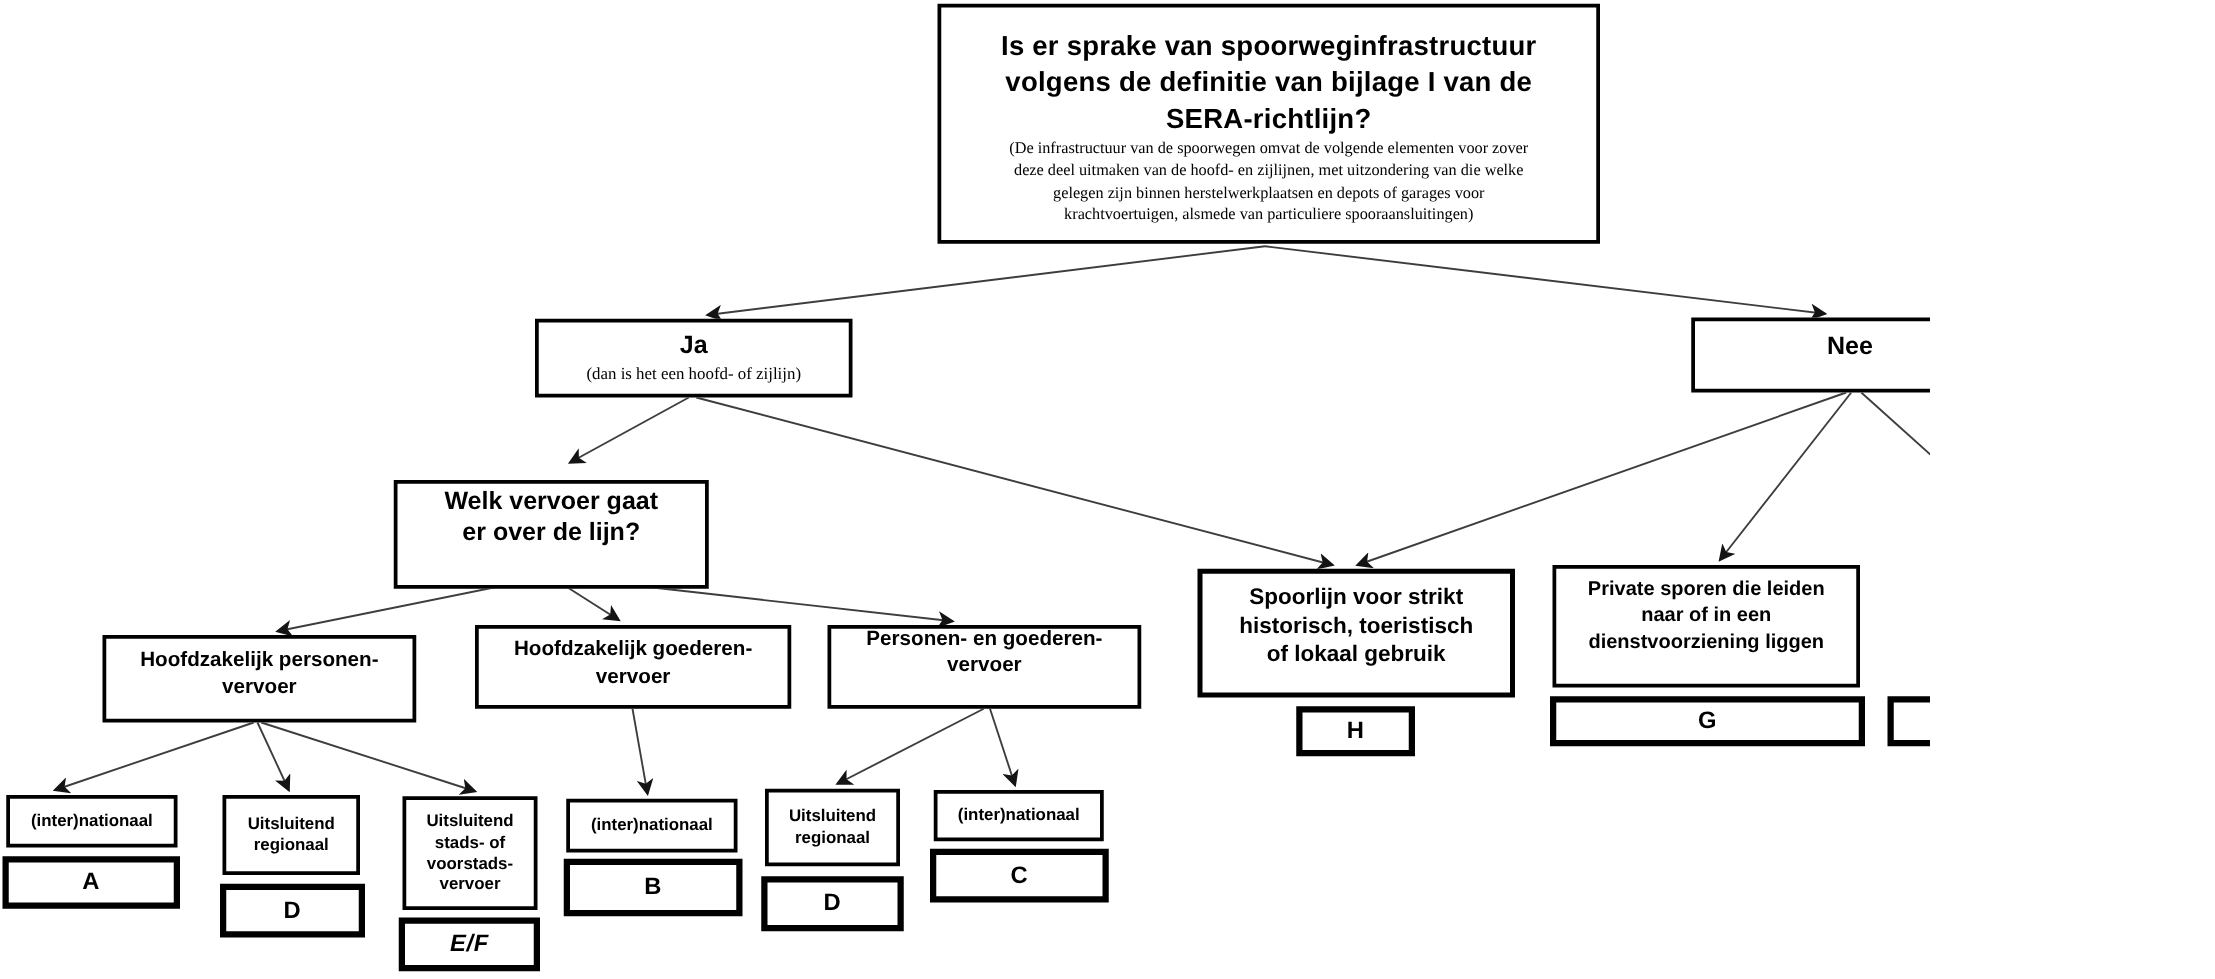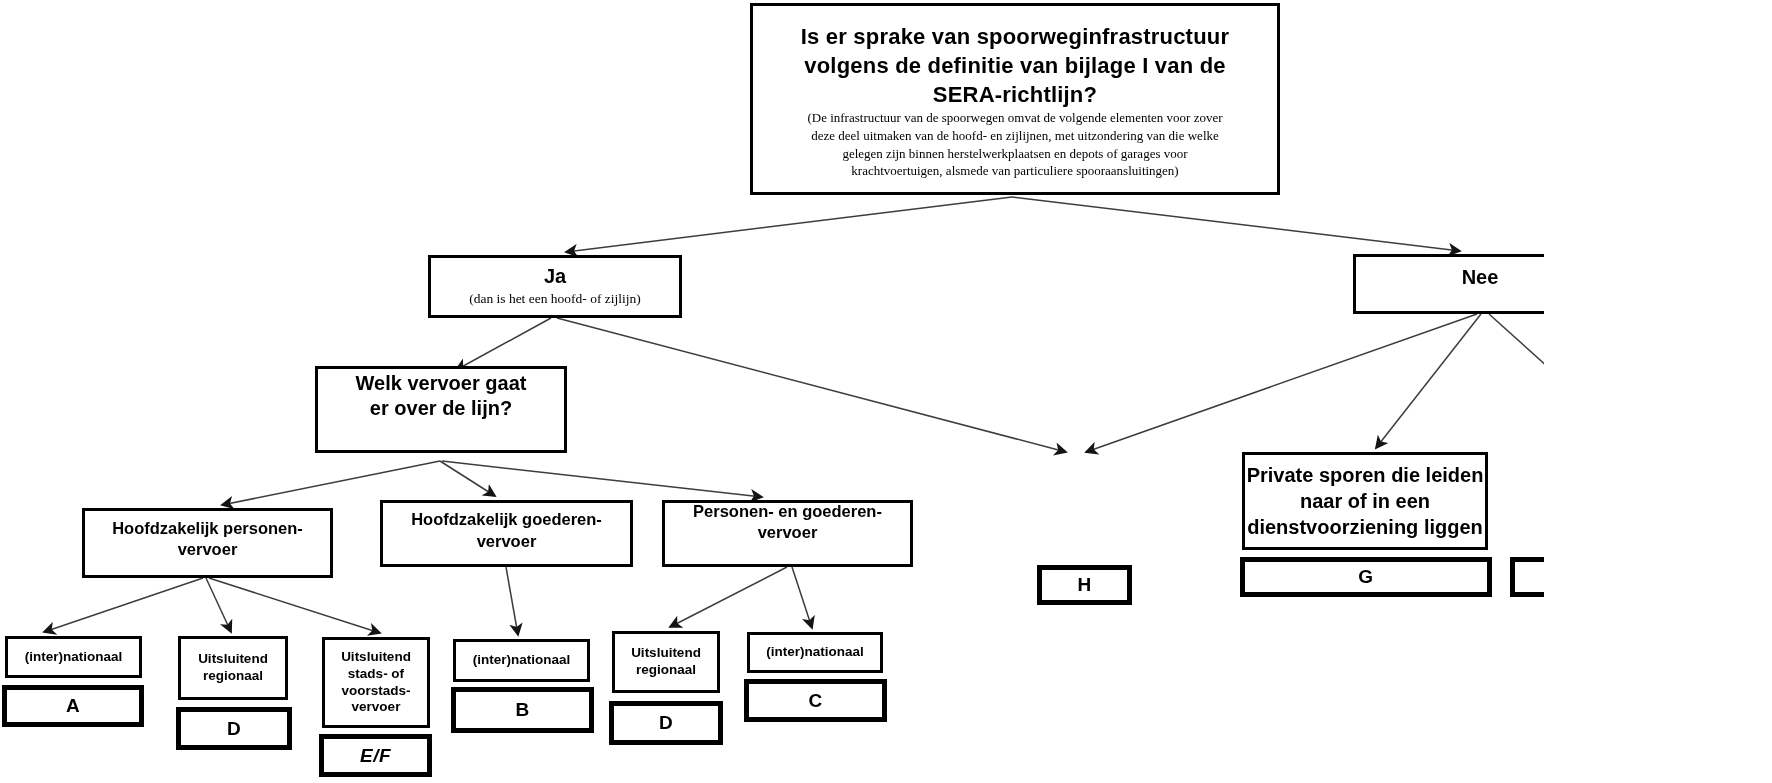--- a/index.html
+++ b/index.html
@@ -76,44 +76,49 @@
   </div>
 
   <div class="node" style="left:428px;top:255px;width:254px;height:63px;">
     <div class="t md">Ja</div>
     <div class="note inline">(dan is het een hoofd- of zijlijn)</div>
   </div>
   <div class="node" style="left:1353px;top:254px;width:254px;height:60px;padding-bottom:14px;text-align:right;">
     <div class="t md">Nee</div>
   </div>
 
-  <div class="node" style="left:315px;top:366px;width:252px;height:87px;padding-bottom:28px;text-align:center;">
+  <div class="node" style="left:315px;top:384px;width:252px;height:87px;padding-bottom:28px;text-align:center;">
     <div class="t md">Welk vervoer gaat
 er over de lijn?</div>
   </div>
 
   <div class="node" style="left:82px;top:508px;width:251px;height:70px;padding-bottom:8px;">
     <div class="t sm">Hoofdzakelijk personen-
 vervoer</div>
   </div>
   <div class="node" style="left:380px;top:500px;width:253px;height:67px;padding-bottom:6px;">
     <div class="t sm">Hoofdzakelijk goederen-
 vervoer</div>
   </div>
   <div class="node" style="left:662px;top:500px;width:251px;height:67px;padding-bottom:23px;">
     <div class="t sm">Personen- en goederen-
 vervoer</div>
   </div>
 
+  <div class="node b4 top-align" style="left:958px;top:455px;width:254px;height:103px;padding-top:7px;">
+    <div class="t" style="font-size:18px;line-height:1.28;">Spoorlijn voor strikt
+historisch, toeristisch
+of lokaal gebruik</div>
+  </div>
   <div class="node result" style="left:1037px;top:565px;width:95px;height:40px;">
     <div class="t letter">H</div>
   </div>
 
   <div class="node top-align" style="left:1242px;top:452px;width:246px;height:98px;padding-top:7px;">
-    <div class="t" style="font-size:20px;line-height:1.3;">Private sporen die leiden
+    <div class="t" style="font-size:16px;line-height:1.3;">Private sporen die leiden
 naar of in een
 dienstvoorziening liggen</div>
   </div>
   <div class="node result" style="left:1240px;top:557px;width:252px;height:40px;">
     <div class="t letter">G</div>
   </div>
 
   <div class="node result" style="left:1510px;top:557px;width:250px;height:40px;">
     <div class="t letter">G</div>
   </div>

